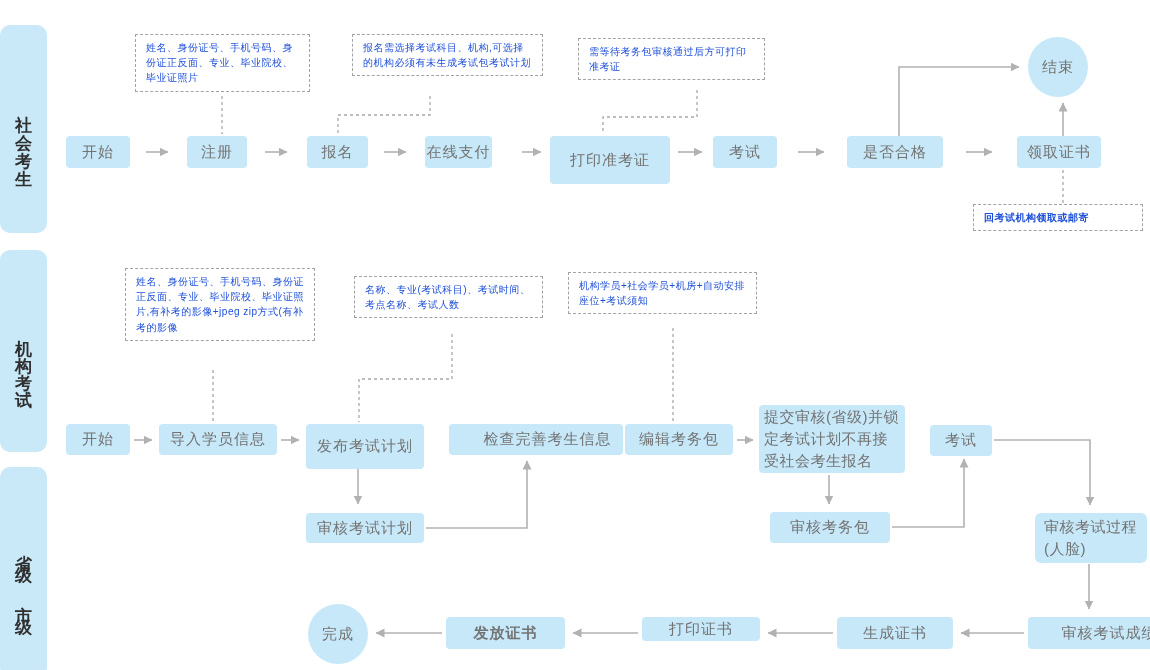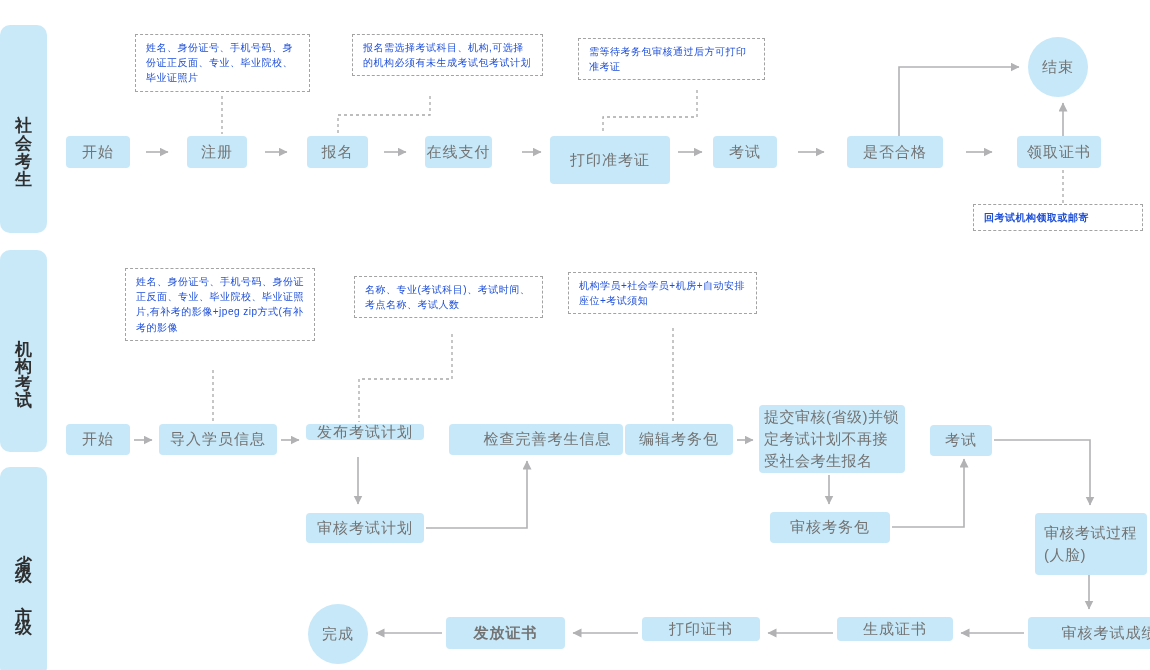--- a/index.html
+++ b/index.html
@@ -114,35 +114,35 @@
   <div class="node" style="left:1017px;top:136px;width:84px;height:32px;">领取证书</div>
   <div class="node circle" style="left:1028px;top:37px;width:60px;height:60px;">结束</div>
 
   <div class="note" style="left:135px;top:34px;width:175px;">姓名、身份证号、手机号码、身份证正反面、专业、毕业院校、毕业证照片</div>
   <div class="note" style="left:352px;top:34px;width:191px;">报名需选择考试科目、机构,可选择的机构必须有未生成考试包考试计划</div>
   <div class="note" style="left:578px;top:38px;width:187px;">需等待考务包审核通过后方可打印准考证</div>
   <div class="note" style="left:973px;top:204px;width:170px;font-weight:bold;">回考试机构领取或邮寄</div>
 
   <div class="node" style="left:66px;top:424px;width:64px;height:31px;">开始</div>
   <div class="node" style="left:159px;top:424px;width:118px;height:31px;">导入学员信息</div>
-  <div class="node" style="left:306px;top:424px;width:118px;height:16px;">发布考试计划</div>
+  <div class="node" style="left:306px;top:424px;width:118px;height:45px;">发布考试计划</div>
   <div class="node" style="left:449px;top:424px;width:151px;height:31px;padding-left:23px;">检查完善考生信息</div>
   <div class="node" style="left:625px;top:424px;width:108px;height:31px;">编辑考务包</div>
   <div class="node multiline" style="left:759px;top:405px;width:146px;height:68px;">提交审核(省级)并锁定考试计划不再接受社会考生报名</div>
   <div class="node" style="left:930px;top:425px;width:62px;height:31px;">考试</div>
 
   <div class="note" style="left:125px;top:268px;width:190px;">姓名、身份证号、手机号码、身份证正反面、专业、毕业院校、毕业证照片,有补考的影像+jpeg zip方式(有补考的影像</div>
   <div class="note" style="left:354px;top:276px;width:189px;">名称、专业(考试科目)、考试时间、考点名称、考试人数</div>
   <div class="note" style="left:568px;top:272px;width:189px;">机构学员+社会学员+机房+自动安排座位+考试须知</div>
 
   <div class="node" style="left:306px;top:513px;width:118px;height:30px;">审核考试计划</div>
   <div class="node" style="left:770px;top:512px;width:120px;height:31px;">审核考务包</div>
-  <div class="node multiline" style="left:1035px;top:513px;width:112px;height:62px;padding:0 9px;">
+  <div class="node multiline" style="left:1035px;top:513px;width:112px;height:50px;padding:0 9px;border-radius:6px;">
     <span>审核考试过程</span>
     <span>(人脸)</span>
   </div>
   <div class="node" style="left:1028px;top:617px;width:123px;height:32px;padding-left:20px;">审核考试成绩</div>
-  <div class="node" style="left:837px;top:617px;width:116px;height:24px;">生成证书</div>
+  <div class="node" style="left:837px;top:617px;width:116px;height:32px;">生成证书</div>
   <div class="node" style="left:642px;top:617px;width:118px;height:24px;">打印证书</div>
   <div class="node bold" style="left:446px;top:617px;width:119px;height:32px;">发放证书</div>
   <div class="node circle" style="left:308px;top:604px;width:60px;height:60px;">完成</div>
 
 </div>
 
 </body></html>

